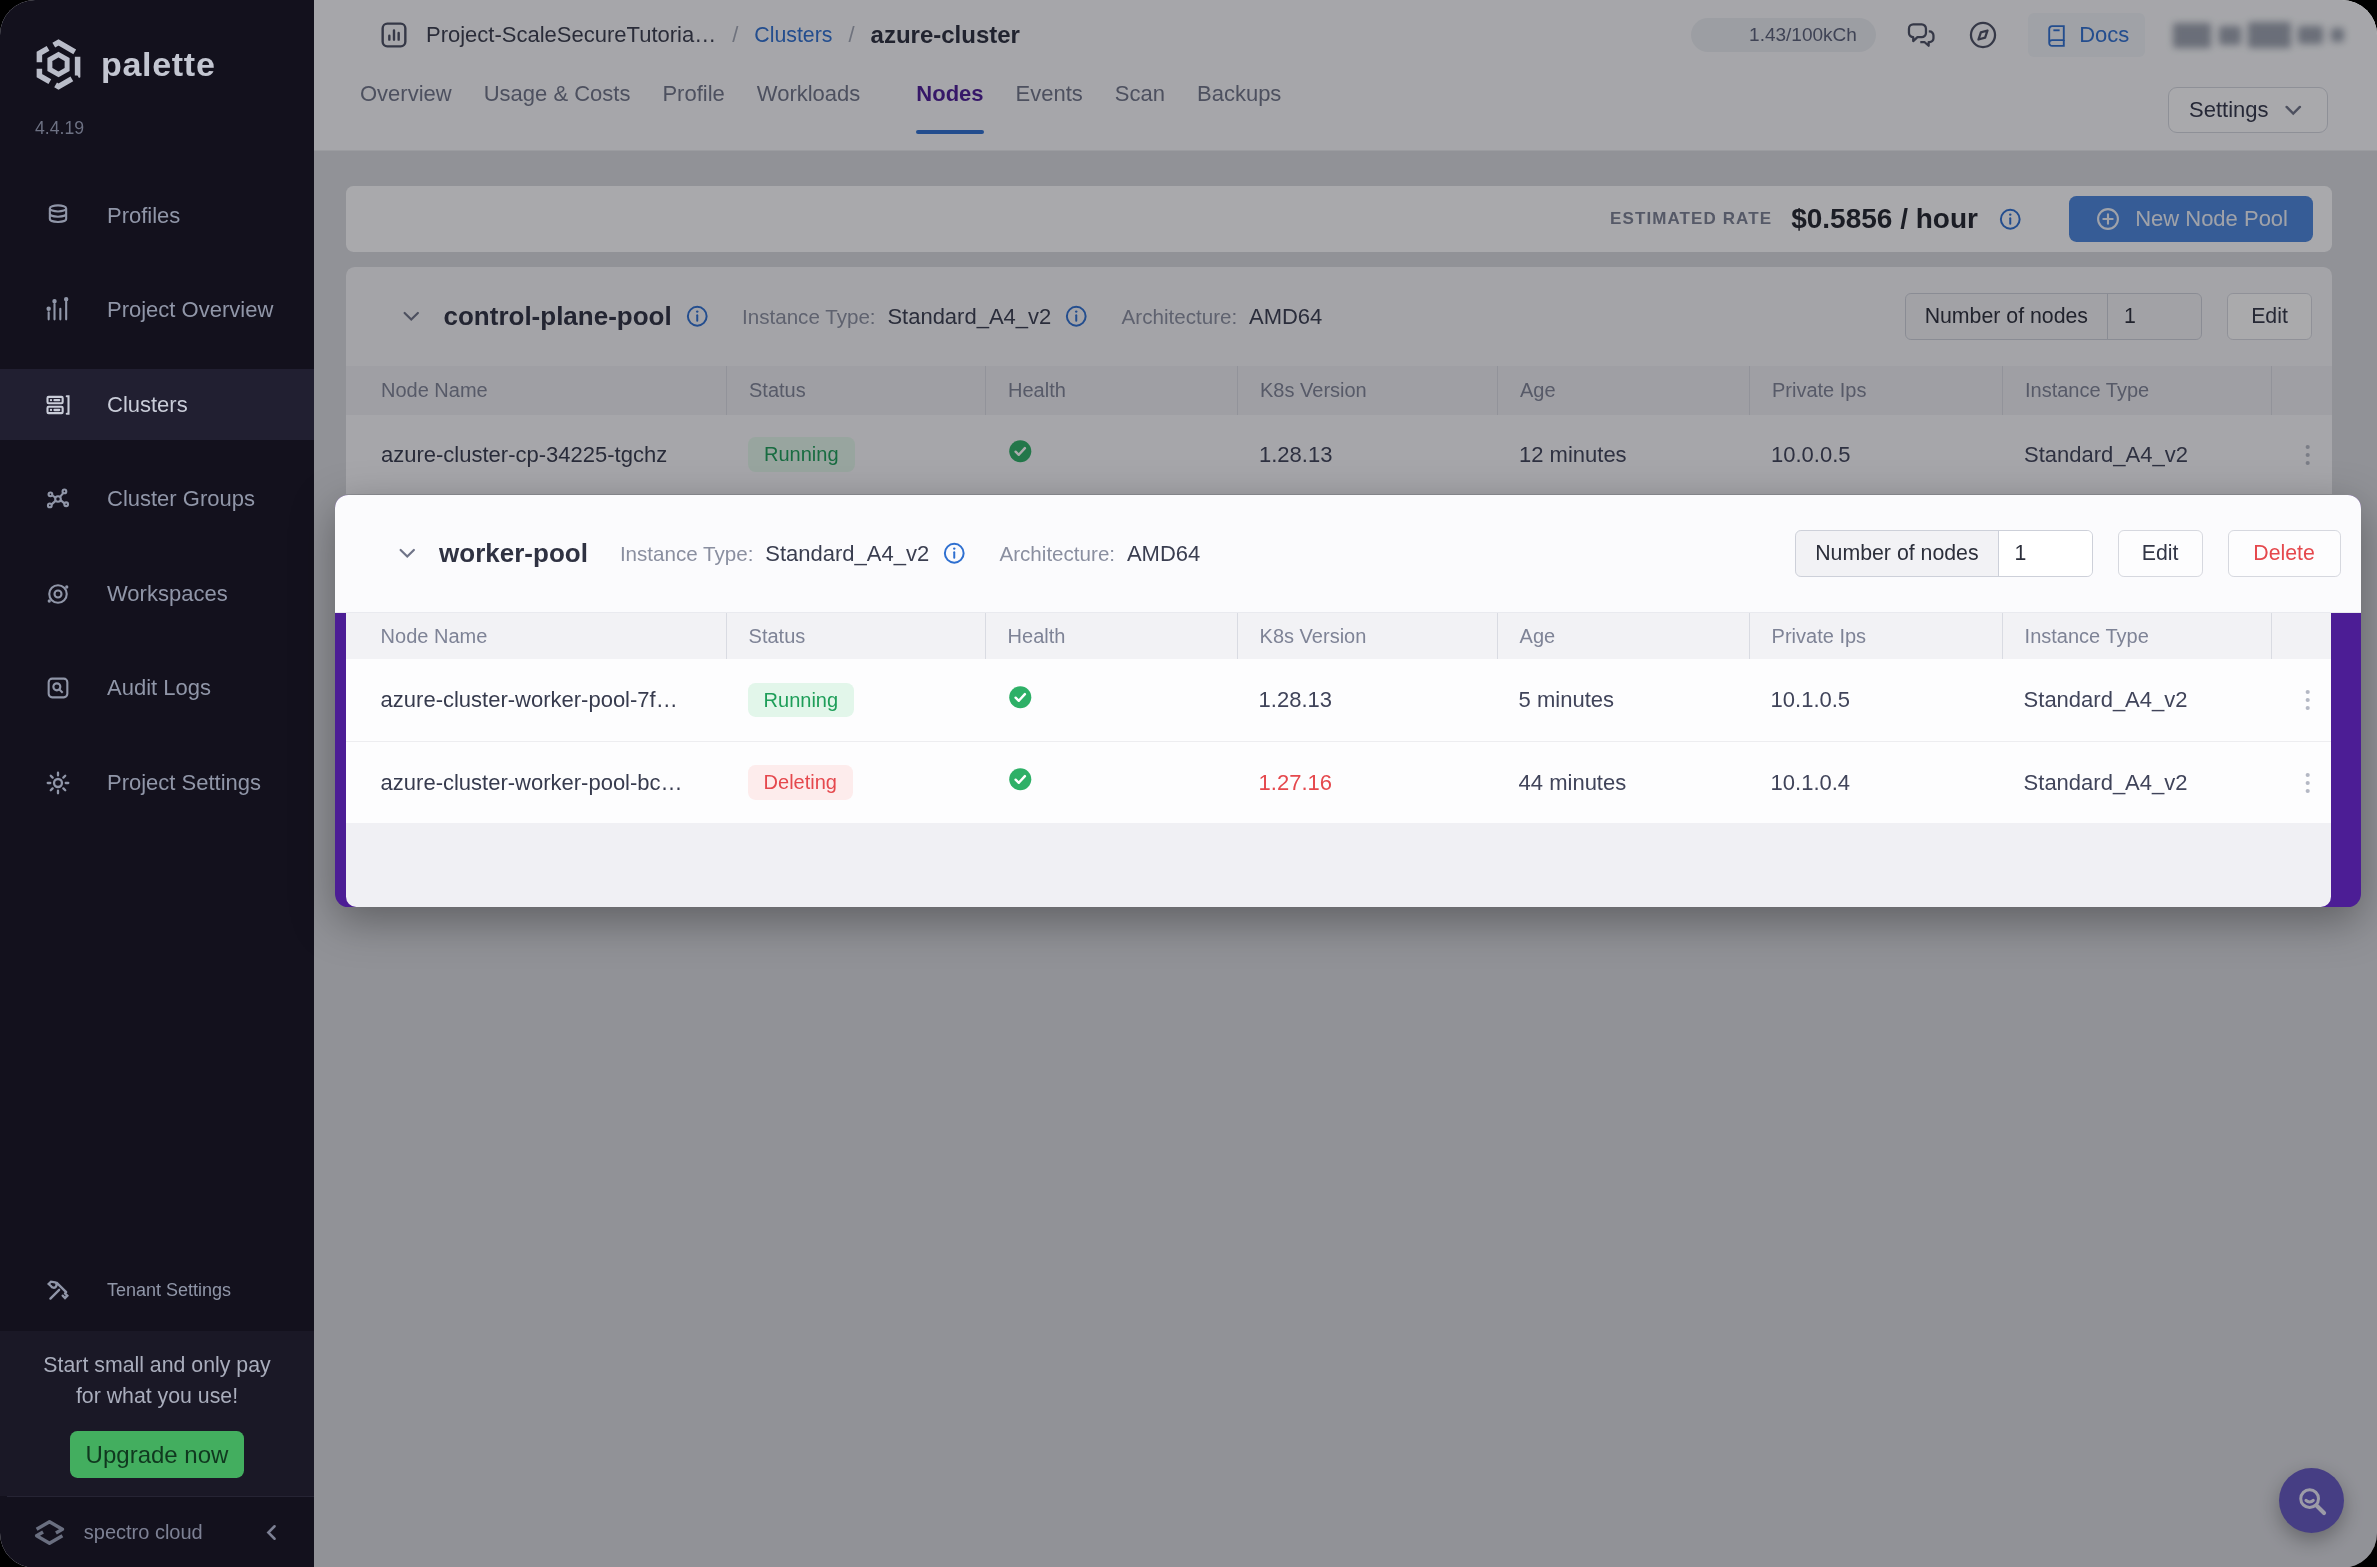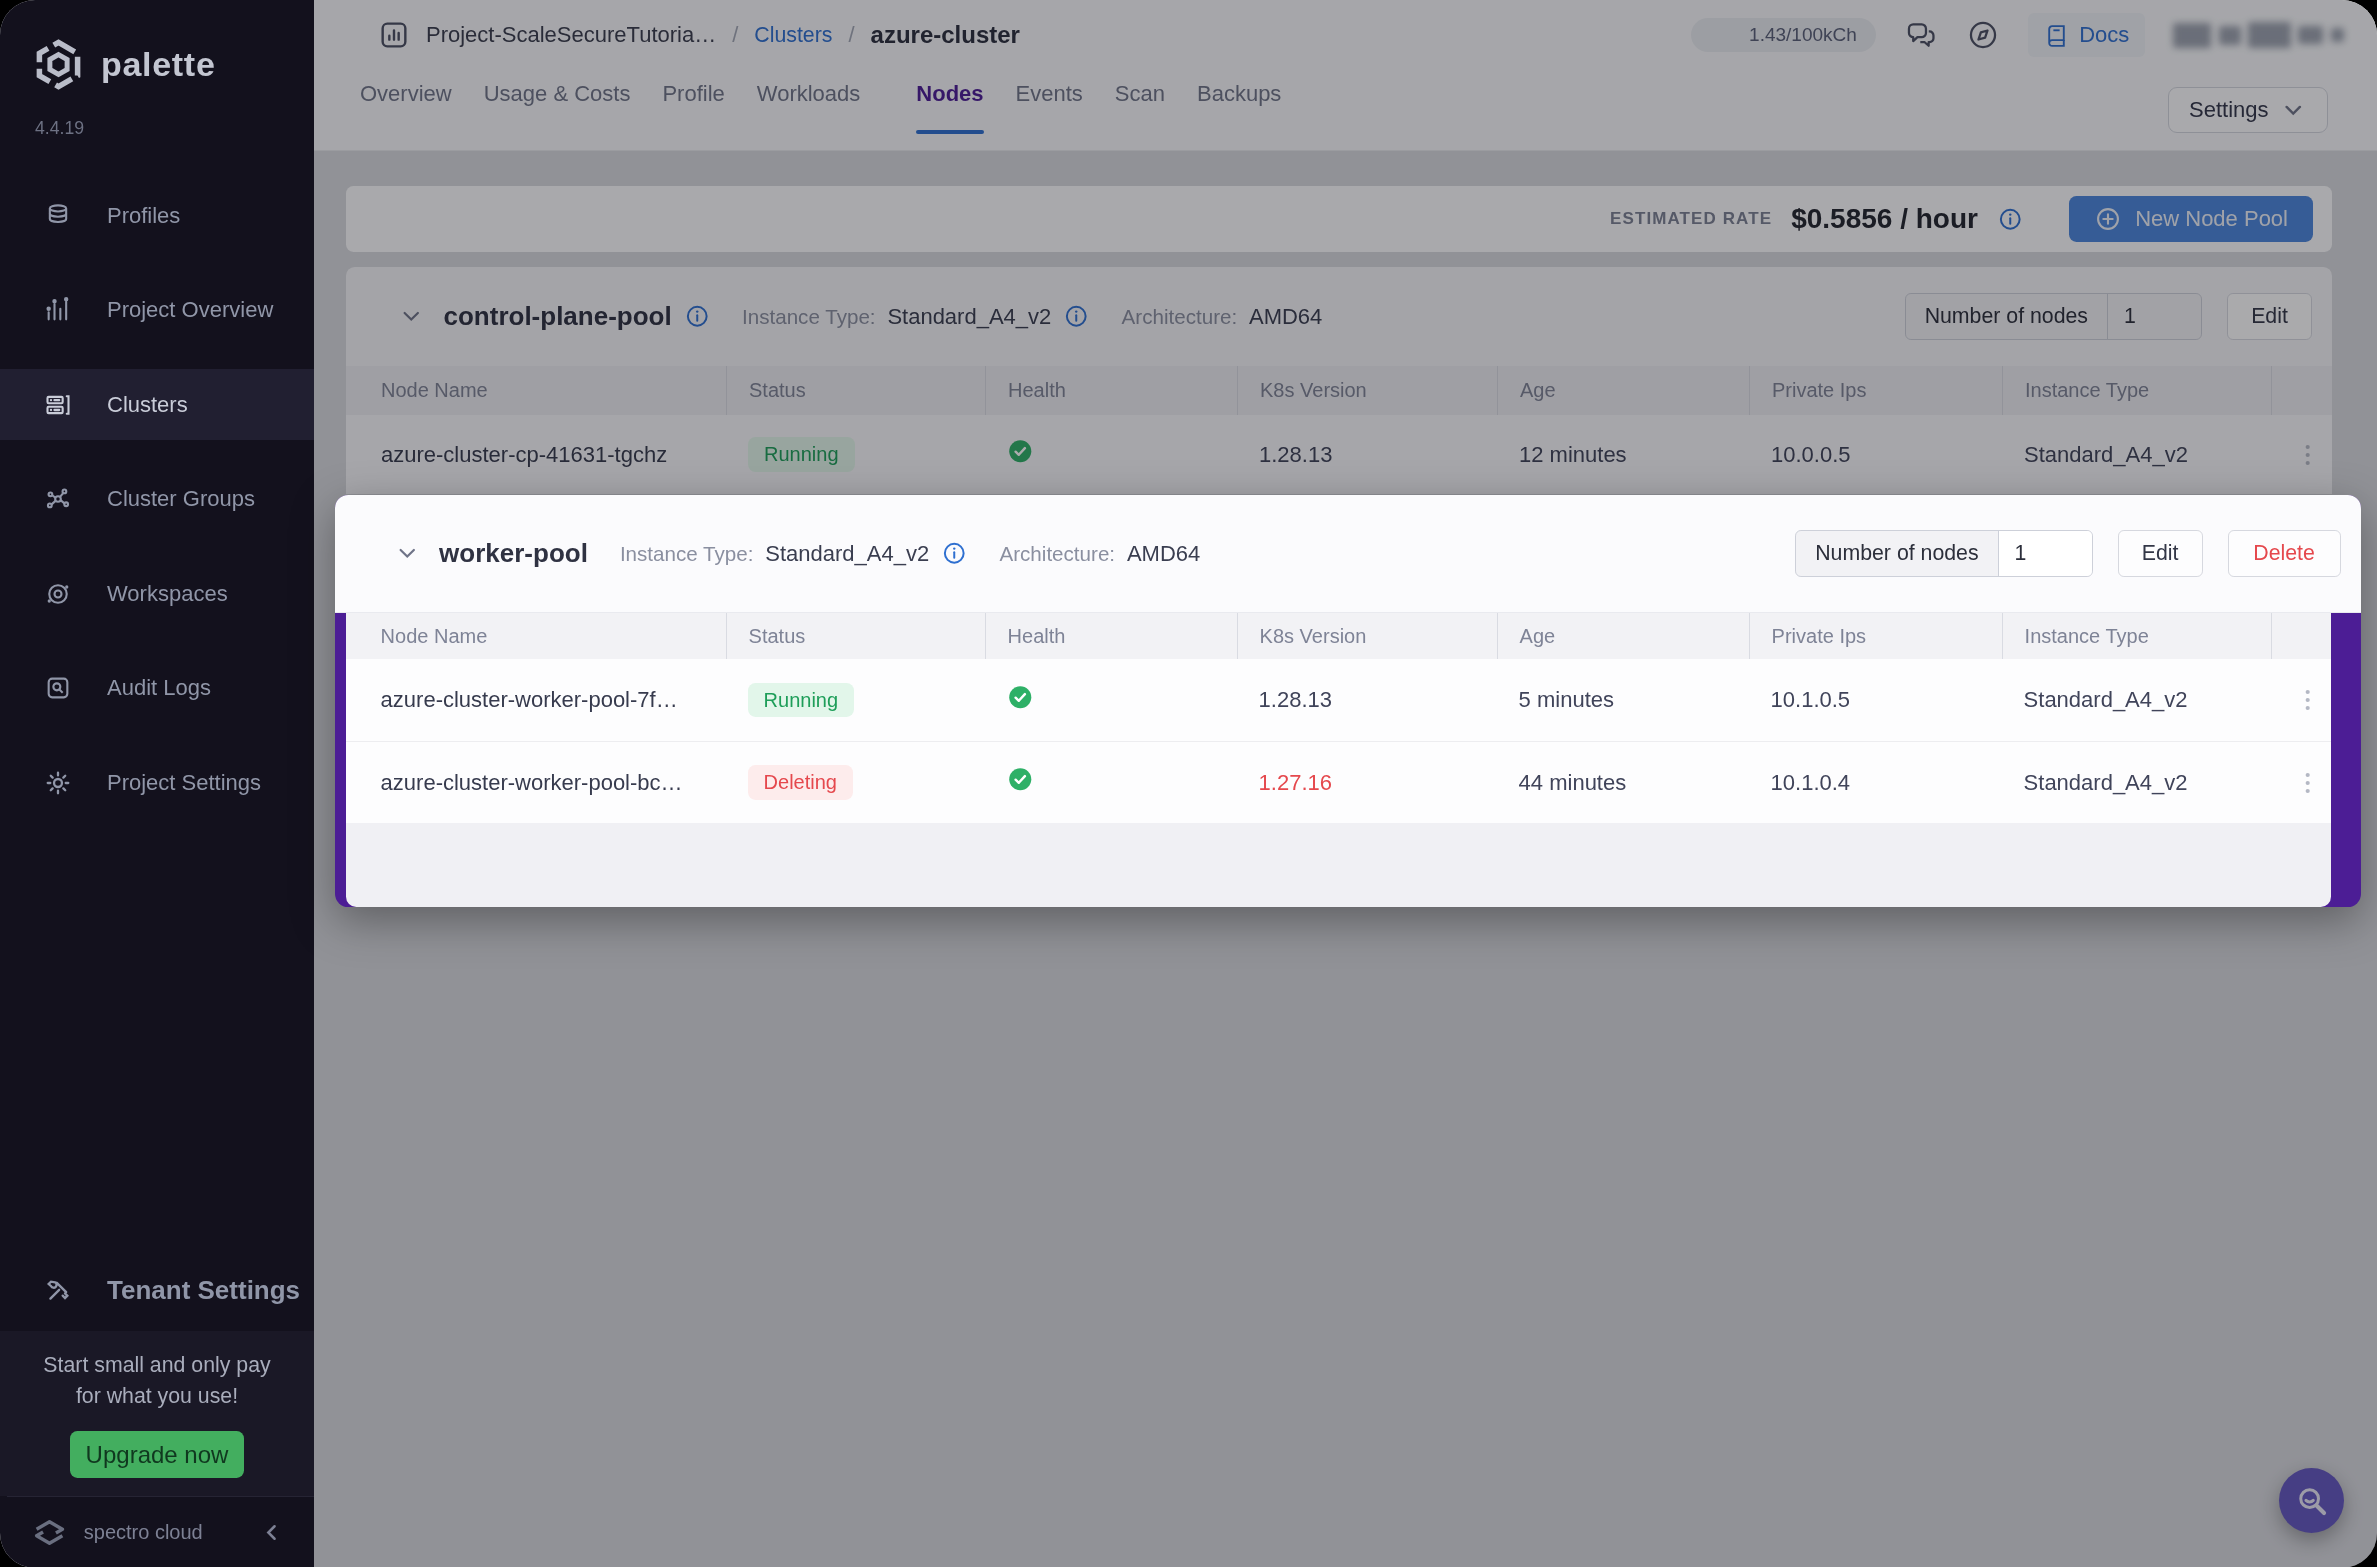--- a/index.html
+++ b/index.html
@@ -13,21 +13,21 @@
   .sidebar{position:absolute;left:0;top:0;width:314px;height:100%;background:#13111d;z-index:10;}
   .logo-row{display:flex;align-items:center;gap:16px;padding:38px 0 0 32px;}
   .logo-row .brand{font-size:34px;font-weight:600;color:#c3c6d1;letter-spacing:0.7px;}
   .version{padding:26.5px 0 0 35px;font-size:17.7px;color:#6d7183;}
   .nav{position:absolute;top:180px;left:0;right:0;display:flex;flex-direction:column;gap:23.6px;}
   .nav-item{display:flex;align-items:center;gap:35px;height:71px;padding-left:44px;color:#9096a8;cursor:pointer;}
   .nav-item .label{font-size:22px;}
   .nav-item.active{background:#211f31;color:#c9ccd8;}
   .nav-item svg{flex:0 0 auto;}
   .tenant-item{position:absolute;top:1255px;left:0;right:0;height:71px;display:flex;align-items:center;gap:35px;padding-left:44px;color:#9096a8;cursor:pointer;}
-  .tenant-item .label{font-size:26px;font-weight:bold;}
+  .tenant-item .label{font-size:18px;}
   .promo{position:absolute;top:1331px;left:0;right:0;height:165px;background:#1a1826;text-align:center;padding-top:19px;}
   .promo .line{font-size:21.3px;color:#a9adbc;line-height:31px;}
   .upgrade-btn{margin-top:19px;display:inline-block;width:174px;height:47px;line-height:47px;background:#43ae5f;color:#10381f;font-size:24px;border-radius:7.4px;cursor:pointer;}
   .side-footer{position:absolute;bottom:0;left:7px;right:0;height:72px;border-top:1.5px solid #262434;display:flex;align-items:center;padding:0 29.4px 0 20.6px;}
   .side-footer .sf-label{font-size:20px;color:#7d8194;margin-left:13.2px;flex:1;}
   
   .main{position:absolute;left:314px;top:0;width:2063px;height:100%;}
   .header-block{position:absolute;left:0;top:0;width:100%;height:151px;background:#f7f8fa;border-bottom:1.5px solid #e7e8ec;}
   .crumb-row{position:absolute;top:0;left:0;right:0;height:70px;display:flex;align-items:center;gap:16px;padding-left:64px;}
   .crumb-icon{width:32px;height:32px;color:#4b4f63;}
@@ -313,21 +313,21 @@
         <div class="th">Node Name</div>
         <div class="th">Status</div>
         <div class="th">Health</div>
         <div class="th">K8s Version</div>
         <div class="th">Age</div>
         <div class="th">Private Ips</div>
         <div class="th">Instance Type</div>
         <div class="th"></div>
       </div>
       <div class="trow cp-row">
-        <div class="td name">azure-cluster-cp-41631-tgchz</div>
+        <div class="td name">azure-cluster-cp-34225-tgchz</div>
         <div class="td"><span class="badge running">Running</span></div>
         <div class="td"><svg class="health-ic" viewBox="0 0 24 24">
               <circle cx="12" cy="12" r="10" fill="#2eb067"></circle>
               <polyline points="7.8,12.4 10.7,15.2 16.2,9.2" fill="none" stroke="#fff" stroke-width="2.2" stroke-linecap="round" stroke-linejoin="round"></polyline>
             </svg></div>
         <div class="td">1.28.13</div>
         <div class="td">12 minutes</div>
         <div class="td">10.0.0.5</div>
         <div class="td">Standard_A4_v2</div>
         <div class="td">

